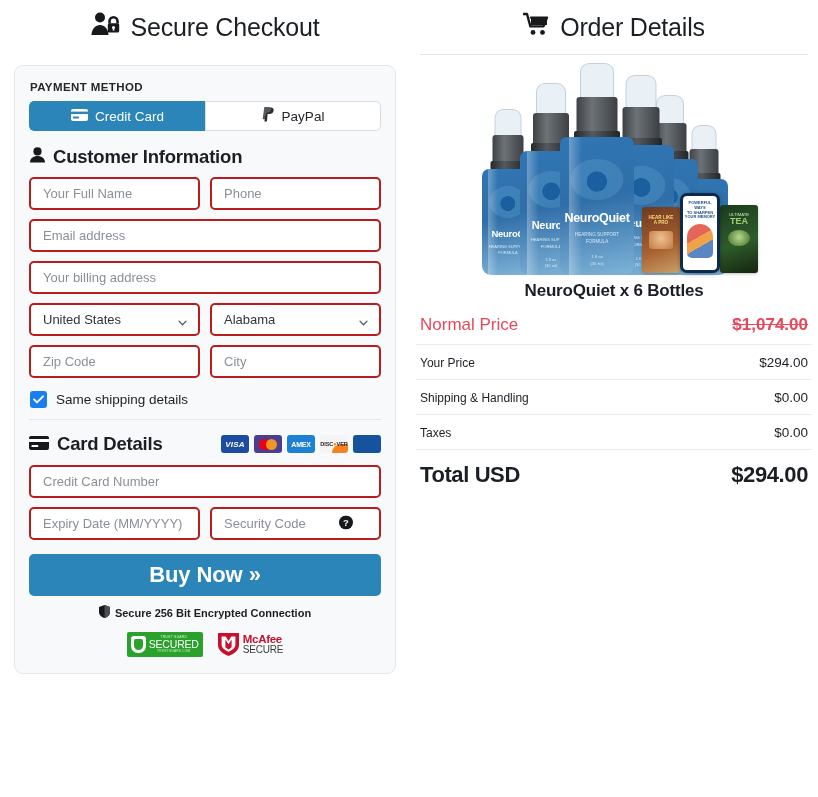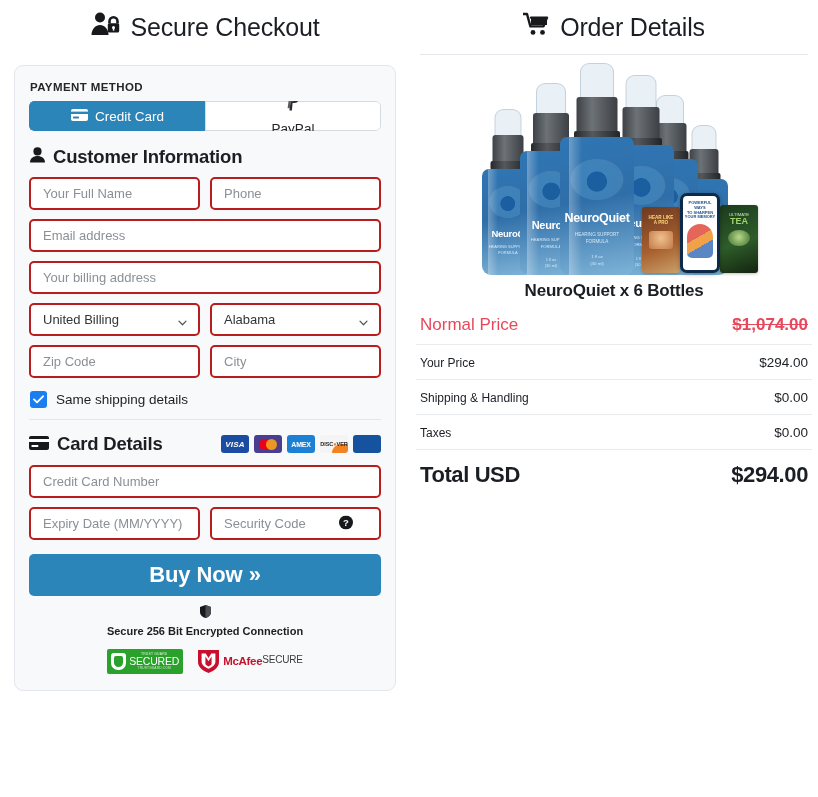--- a/index.html
+++ b/index.html
@@ -43,21 +43,21 @@
   .tab {
     flex: 1 1 50%; height: 30px;
     display: flex; align-items: center; justify-content: center; gap: 7px;
     font-size: 13.5px; border: 1px solid #d7dbe0;
     background: #fff; color: #23272b; cursor: pointer;
   }
   .tab.active {
     background: #2b85b8; border-color: #2b85b8; color: #ffffff; font-weight: 400;
   }
   .tab:first-child { border-radius: 5px 0 0 5px; border-right: none; }
-  .tab:last-child  { border-radius: 0 5px 5px 0; flex-direction: column; }
+  .tab:last-child  { border-radius: 0 5px 5px 0; }
 
   
   .sec-head {
     display: flex; align-items: center; gap: 8px;
     font-size: 18.5px; font-weight: 700; color: #1b1f24;
     margin: 15px 0 9px 1px; letter-spacing: -0.2px;
   }
 
   
   .row { display: flex; gap: 10px; margin-bottom: 9px; }
@@ -113,37 +113,37 @@
   .buy {
     margin-top: 14px; height: 42px; width: 100%;
     background: #2b85b8; border: none; border-radius: 5px;
     color: #fff; font-size: 22px; font-weight: 700;
     font-family: "Liberation Sans", sans-serif;
     display: flex; align-items: center; justify-content: center;
     cursor: pointer; letter-spacing: -0.1px;
   }
   .secure-line {
     display: flex; align-items: center; justify-content: center; gap: 5px;
-    font-size: 11px; color: #1b1f24; margin-top: 9px; font-weight: 600; flex-direction: column;
+    font-size: 11px; color: #1b1f24; margin-top: 9px; font-weight: 600;
   }
   .badges { display: flex; align-items: center; justify-content: center; gap: 14px; margin-top: 12px; }
   .tg-badge {
     background: #2aa12a; border-radius: 2px; width: 76px; height: 25px;
     display: flex; align-items: center; gap: 3px; padding: 0 4px;
   }
   .tg-shield { width: 15px; height: 17px; background: #fff; border-radius: 3px 3px 7px 7px;
                display: flex; align-items: center; justify-content: center; }
   .tg-shield b { width: 9px; height: 11px; background: #2aa12a; border-radius: 2px 2px 5px 5px; }
   .tg-txt { display: flex; flex-direction: column; line-height: 1; flex: 1; }
   .tg-txt .t1 { font-size: 3.4px; color: #dff5df; letter-spacing: .2px; text-align: center; }
   .tg-txt .t2 { font-size: 10.5px; color: #fff; font-weight: 400; letter-spacing: -.2px; text-align: center; }
   .tg-txt .t3 { font-size: 3.2px; color: #cfeccf; letter-spacing: .2px; text-align: center; }
   .mc-badge { display: flex; align-items: center; gap: 3px; }
   .mc-mark { width: 23px; height: 25px; position: relative; }
-  .mc-txt { display: flex; flex-direction: row; line-height: 1.05; }
+  .mc-txt { display: flex; flex-direction: column; line-height: 1.05; }
   .mc-txt .m1 { font-size: 11.5px; font-weight: 700; color: #c8102e; letter-spacing: -.3px; }
   .mc-txt .m2 { font-size: 10px; font-weight: 400; color: #3b3b3b; letter-spacing: -.2px; }
 
   
   .rule { height: 1px; background: #e3e6ea; margin: 0 4px; }
   .product { padding: 8px 0 0 0; display: flex; justify-content: center; }
   .prod-title {
     text-align: center; font-size: 17px; font-weight: 700;
     color: #1b1f24; margin: 6px 0 14px 0; letter-spacing: -0.2px;
   }
@@ -254,21 +254,21 @@
         <div class="fld">Email address</div>
       </div>
 
 
       <div class="row">
         <div class="fld">Your billing address</div>
       </div>
 
       <div class="row">
         <div class="fld sel">
-          <span>United Billing</span>
+          <span>United States</span>
           <span class="chev">
             <svg width="9" height="9" viewBox="0 0 9 9">
                 <path d="M1 2.6 4.5 6.2 8 2.6" fill="none" stroke="#55595e" stroke-width="1.3" stroke-linecap="round"></path>
               </svg>
           </span>
         </div>
         <div class="fld sel">
           <span>Alabama</span>
           <span class="chev">
             <svg width="9" height="9" viewBox="0 0 9 9">

